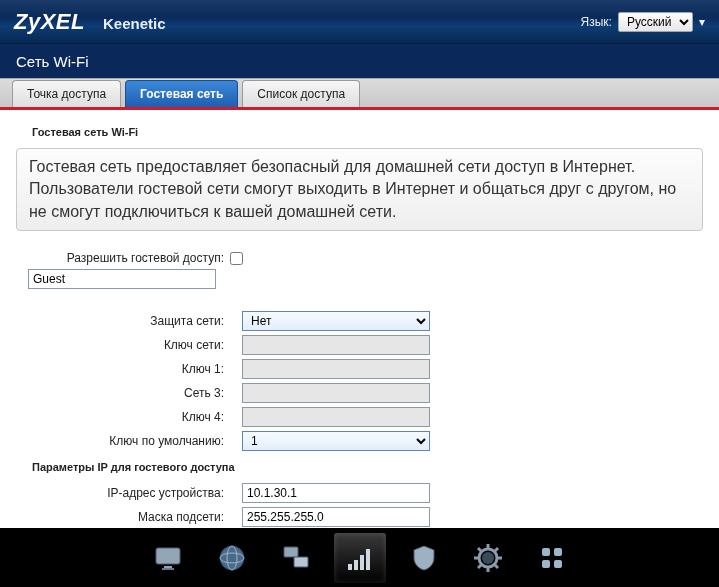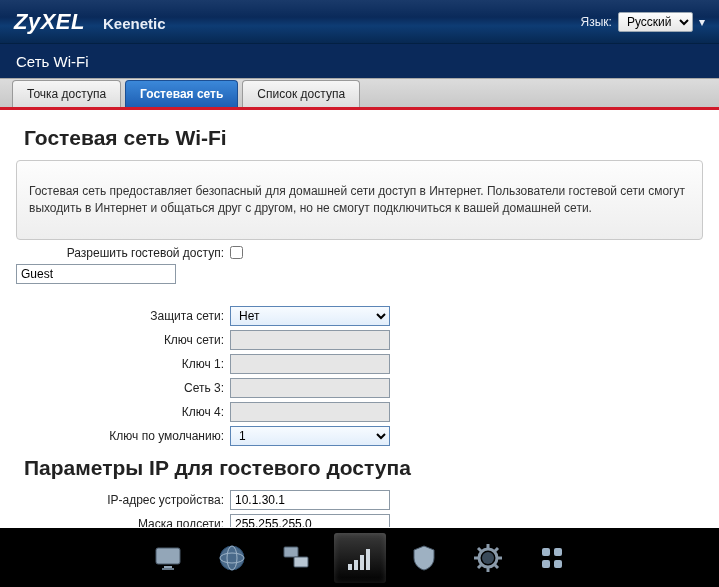--- a/index.html
+++ b/index.html
@@ -42,32 +42,33 @@
     border:1px solid #9a9a9a; border-bottom:none; border-radius:4px 4px 0 0;
     margin-right:4px; cursor:pointer;
   }
   .tab.active {
     background: linear-gradient(#3b88d9,#1e5fb3);
     color:#fff; border-color:#1b4e93;
     font-weight:bold;
   }
 
   .content { padding: 14px 16px 0 16px; height: 417px; overflow:hidden; }
-  h2.section-title { font-size: 21px; font-weight: bold; margin: 2px 0 10px 8px; color:#222;}
+  h2.section-title { font-size: 11px; font-weight: bold; margin: 2px 0 10px 16px; color:#222;}
   .infobox {
     background: linear-gradient(#fdfdfd,#eeeeee);
     border:1px solid #c9c9c9; border-radius: 4px;
-    padding: 22px 12px; color:#333; font-size:12px; line-height:1.4;
-    margin-bottom:6px;
+    padding: 7px 12px; color:#333; font-size:16px; line-height:1.4;
+    margin-bottom:20px;
   }
   .form-row { display:flex; align-items:center; margin: 4px 0; }
   .form-label { width: 214px; text-align:right; padding-right:6px; color:#222; font-size:12px;}
   .text-input, .select-input {
-    width: 160px; height:20px; border:1px solid #8c99a6; padding:0 4px; font-size:12px;
+    width: 188px; height:20px; border:1px solid #8c99a6; padding:0 4px; font-size:12px;
     background:#fff;
+    margin-left:12px;
   }
   .text-input.disabled { background:#e6e6e6; color:#888;}
   .select-input { background: linear-gradient(#f7fbff,#e2eefb); border:1px solid #5b85b6;}
   .sep { height: 14px; }
   input[type=checkbox]{ width:13px; height:13px; }
 
   .bottombar {
     position:absolute; bottom:0; left:0; right:0; height:59px;
     background:#000; display:flex; align-items:center; justify-content:center; gap:12px;
   }

